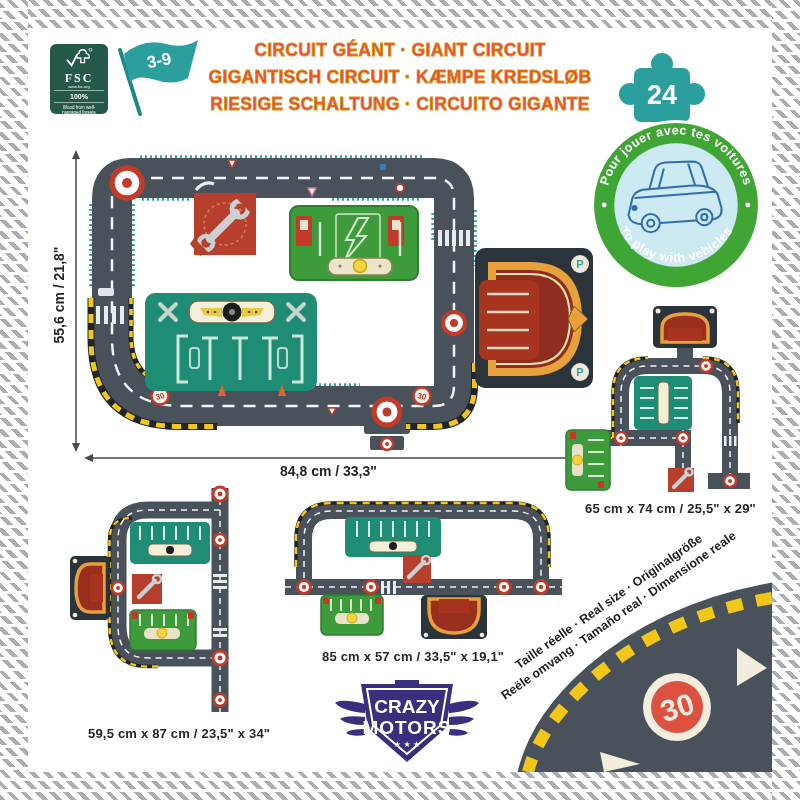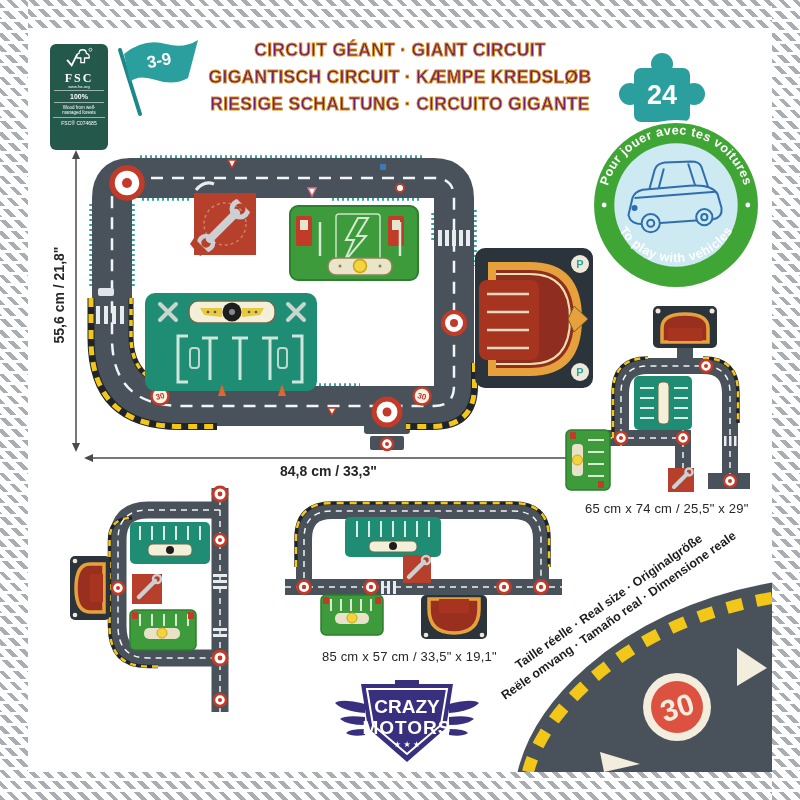--- a/index.html
+++ b/index.html
@@ -10,33 +10,33 @@
       repeating-linear-gradient(0deg, rgba(255,255,255,0) 0 8px, #fff 8px 11px),
       repeating-linear-gradient(45deg, #a9aeb4 0 4px, #fff 4px 10px);
     background-color:#fff;}
   #b-top{left:0;top:0;width:800px;height:28px;}
   #b-bottom{left:0;top:772px;width:800px;height:28px;}
   #b-left{left:0;top:0;width:28px;height:800px;}
   #b-right{left:772px;top:0;width:28px;height:800px;}
 
   .abs{position:absolute;}
   
-  #fsc{left:50px;top:44px;width:58px;height:106px;background:#24584a;border-radius:6px;
+  #fsc{left:50px;top:44px;width:58px;height:70px;background:#24584a;border-radius:6px;
        color:#fff;text-align:center;box-sizing:border-box;padding-top:3px;}
   #fsc .t1{font-family:"Liberation Serif",serif;font-weight:bold;font-size:12px;letter-spacing:2px;line-height:11px;}
   #fsc .t2{font-size:4px;line-height:5px;}
   #fsc .t3{font-size:7px;font-weight:bold;line-height:9px;border-top:1px solid rgba(255,255,255,.55);margin:1px 4px 0;padding-top:1px;}
   #fsc .t4{font-size:4.5px;line-height:5px;border-top:1px solid rgba(255,255,255,.55);margin:1px 4px 0;padding-top:2px;}
   #fsc .t5{font-size:5px;line-height:7px;border-top:1px solid rgba(255,255,255,.55);margin:2px 3px 0;padding-top:2px;}
 
   #title{left:190px;top:37px;width:420px;text-align:center;}
   .title-line{font-size:17.5px;font-weight:800;letter-spacing:.3px;line-height:27px;
-      color:#701a75;-webkit-text-stroke:0.9px #d89310;}
-
-  .caption{position:absolute;font-size:13px;font-weight:normal;color:#262626;letter-spacing:.2px;}
+      color:#ef4444;-webkit-text-stroke:0.9px #d89310;}
+
+  .caption{position:absolute;font-size:13px;font-weight:bold;color:#262626;letter-spacing:.2px;}
   .dimlabel{position:absolute;font-size:14px;font-weight:bold;color:#262626;}
   #dim-v-label{left:-14px;top:287px;width:145px;text-align:center;transform:rotate(-90deg);}
   #dim-h-label{left:280px;top:463px;}
 
   #realsize{left:468px;top:592px;width:292px;transform:rotate(-35deg);text-align:center;}
   .rs-line{font-size:12.5px;font-weight:bold;color:#1c1c1c;line-height:17px;white-space:nowrap;}
 
   svg text{font-family:"Liberation Sans",sans-serif;}
   .star-row{font-family:"DejaVu Sans",sans-serif;}
 </style>
@@ -420,20 +420,21 @@
       <circle cx="152" cy="62" r="6" fill="#fff" stroke="#c23b28" stroke-width="2.5"></circle>
         <circle cx="152" cy="62" r="2" fill="#c23b28"></circle>
       <circle cx="152" cy="180" r="7" fill="#fff" stroke="#c23b28" stroke-width="3"></circle>
         <circle cx="152" cy="180" r="2.4" fill="#c23b28"></circle>
       <circle cx="152" cy="222" r="6" fill="#fff" stroke="#c23b28" stroke-width="2.5"></circle>
         <circle cx="152" cy="222" r="2" fill="#c23b28"></circle>
       <circle cx="50" cy="110" r="6" fill="#fff" stroke="#c23b28" stroke-width="2.5"></circle>
         <circle cx="50" cy="110" r="2" fill="#c23b28"></circle>
     </g>
   </svg>
+  <div class="caption" style="left:88px;top:726px">59,5 cm x 87 cm / 23,5" x 34"</div>
 
   <svg class="abs" style="left:281px;top:497px" width="285" height="147" viewBox="0 0 285 147">
     <g fill="none" stroke="#49525a" stroke-width="16">
       <path d="M 23,92 V 42 Q 23,14 51,14 H 232 Q 260,14 260,42 V 92"></path>
       <path d="M 4,90 H 281"></path>
       <path d="M 71,90 V 100"></path>
         <path d="M 173,90 V 100"></path>
     </g>
     <g fill="none">
       <path d="M 15,70 V 42 Q 15,6 51,6 H 232 Q 268,6 268,42 V 70" stroke="#20242a" stroke-width="3.5"></path>

